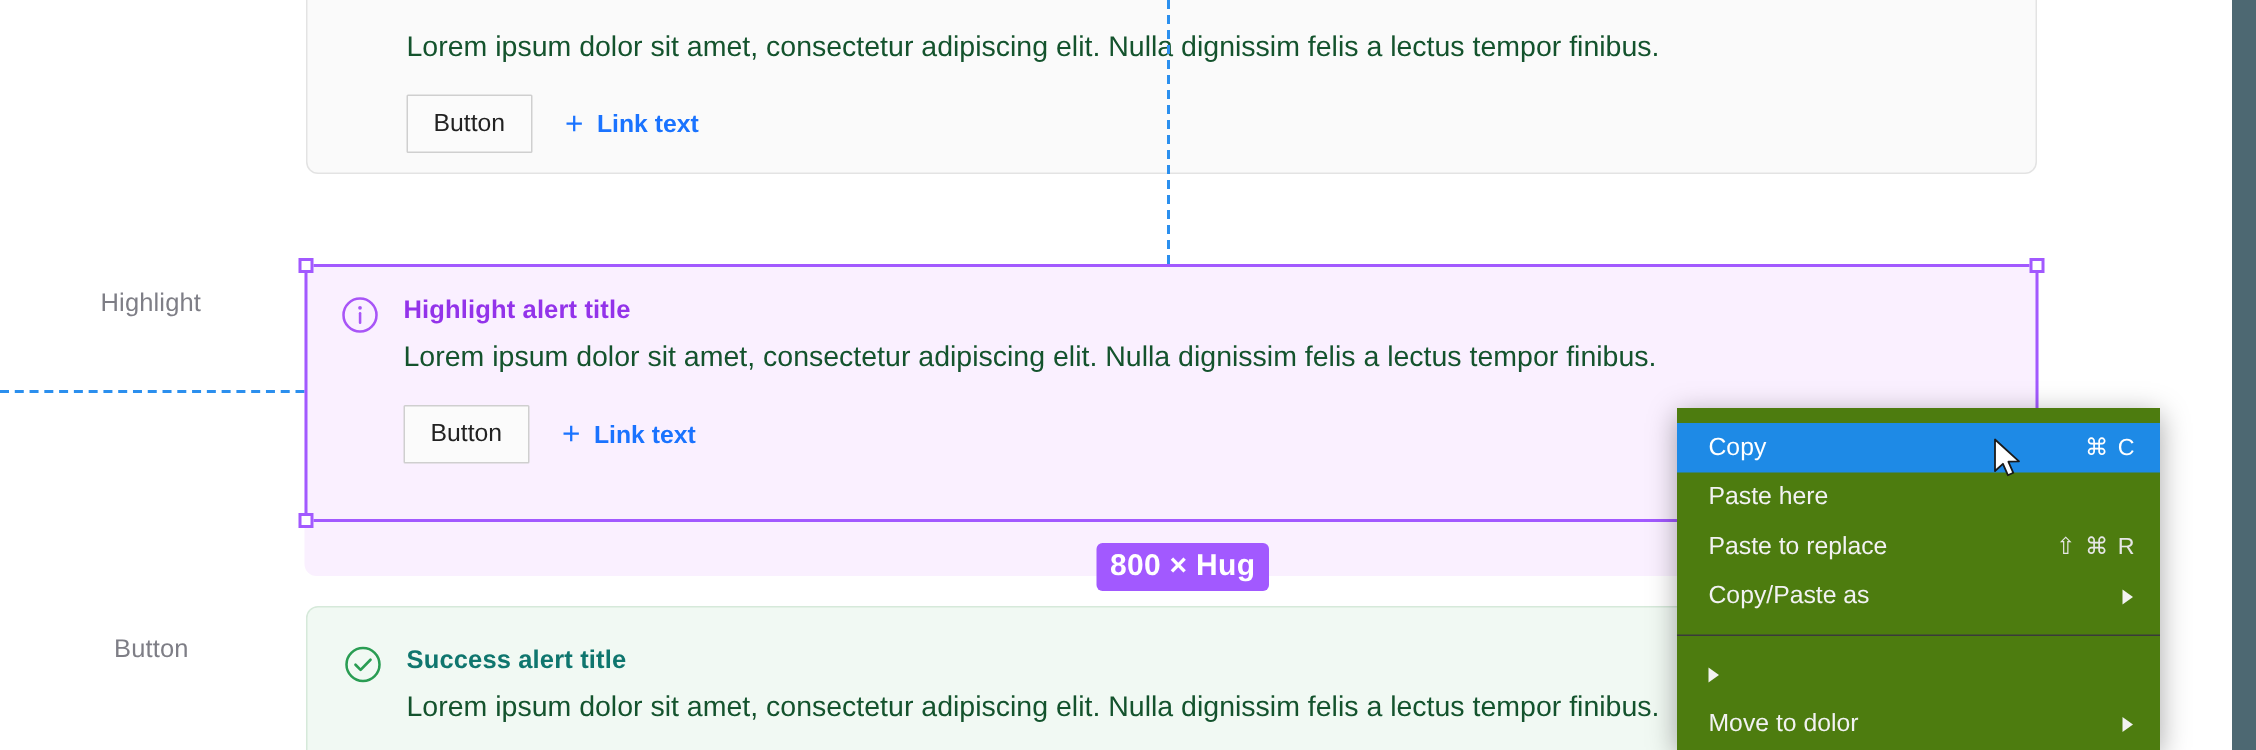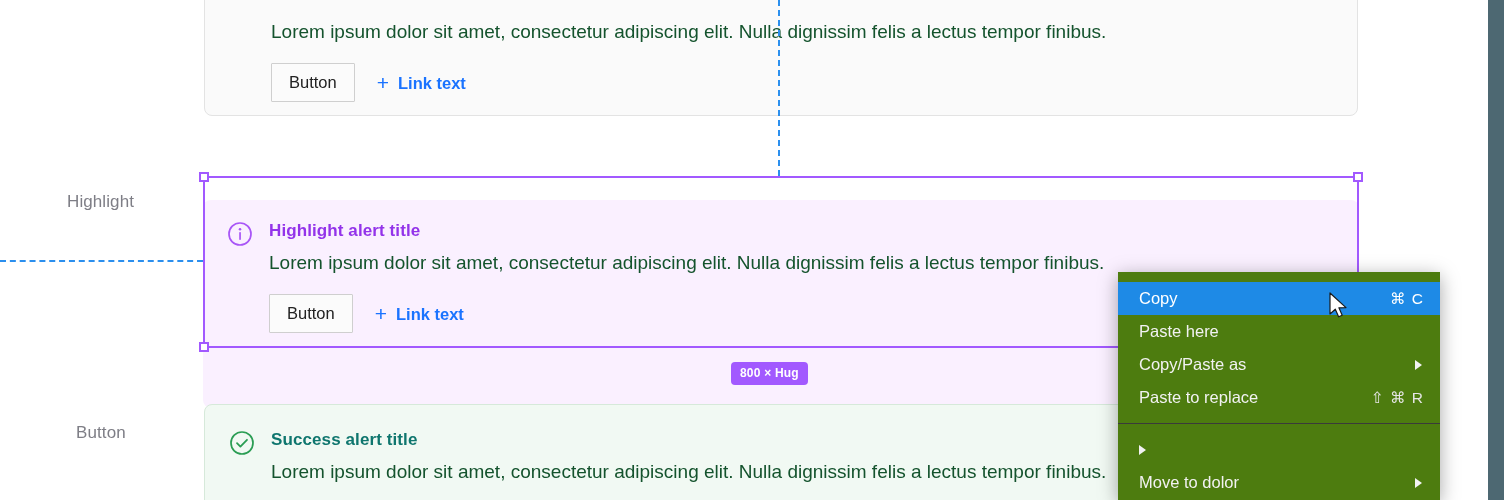--- a/index.html
+++ b/index.html
@@ -27,21 +27,20 @@
 
   .alert-neutral {
     left: 204px; top: -84px; width: 1154px; height: 200px;
     background: #fafafa;
     border: 1px solid #e3e3e3;
   }
   .alert-highlight {
     left: 203px; top: 176px; width: 1156px; height: 208px;
     background: #faf0ff;
     border: none;
-    margin-top: 24px;
   }
   .alert-success {
     left: 204px; top: 404px; width: 1154px; height: 180px;
     background: #f1f9f3;
     border: 1px solid #d6e9da;
   }
 
   .alert-row { display: flex; align-items: flex-start; }
   .alert-icon { width: 26px; height: 26px; flex: 0 0 26px; margin-top: 1px; }
   .alert-body { margin-left: 16px; flex: 1 1 auto; }
@@ -103,21 +102,21 @@
   }
   .handle.tl { left: -6px; top: -6px; }
   .handle.tr { right: -6px; top: -6px; }
   .handle.bl { left: -6px; bottom: -6px; }
   .handle.br { right: -6px; bottom: -6px; }
 
   
   .size-badge {
     position: absolute; left: 731px; top: 362px;
     background: #a259ff; color: #ffffff;
-    font-size: 12px; font-weight: bold;
+    font-size: 20px; font-weight: bold;
     padding: 4px 9px 5px 9px;
     border-radius: 4px;
     white-space: nowrap;
     letter-spacing: 0.2px;
   }
 
   
   .guide-v {
     position: absolute; left: 778px; top: 0; width: 0; height: 176px;
     border-left: 2px dashed #2b8fee;
@@ -250,27 +249,27 @@
       <span class="ctx-label">Copy</span>
       <span class="ctx-shortcut">⌘ C</span>
     </div>
 
     <div class="ctx-item">
       <span class="ctx-label">Paste here</span>
       <span class="ctx-shortcut"></span>
     </div>
 
     <div class="ctx-item">
+      <span class="ctx-label">Paste to replace</span>
+      <span class="ctx-shortcut">⇧ ⌘ R</span>
+    </div>
+
+    <div class="ctx-item">
       <span class="ctx-label">Copy/Paste as</span>
       <span class="ctx-arrow"></span>
-    </div>
-
-    <div class="ctx-item">
-      <span class="ctx-label">Paste to replace</span>
-      <span class="ctx-shortcut">⇧ ⌘ R</span>
     </div>
 
     <div class="ctx-sep"></div>
 
     <div class="ctx-item">
       <span class="ctx-arrow"></span>
     </div>
 
     <div class="ctx-item">
       <span class="ctx-label">Move to dolor</span>

